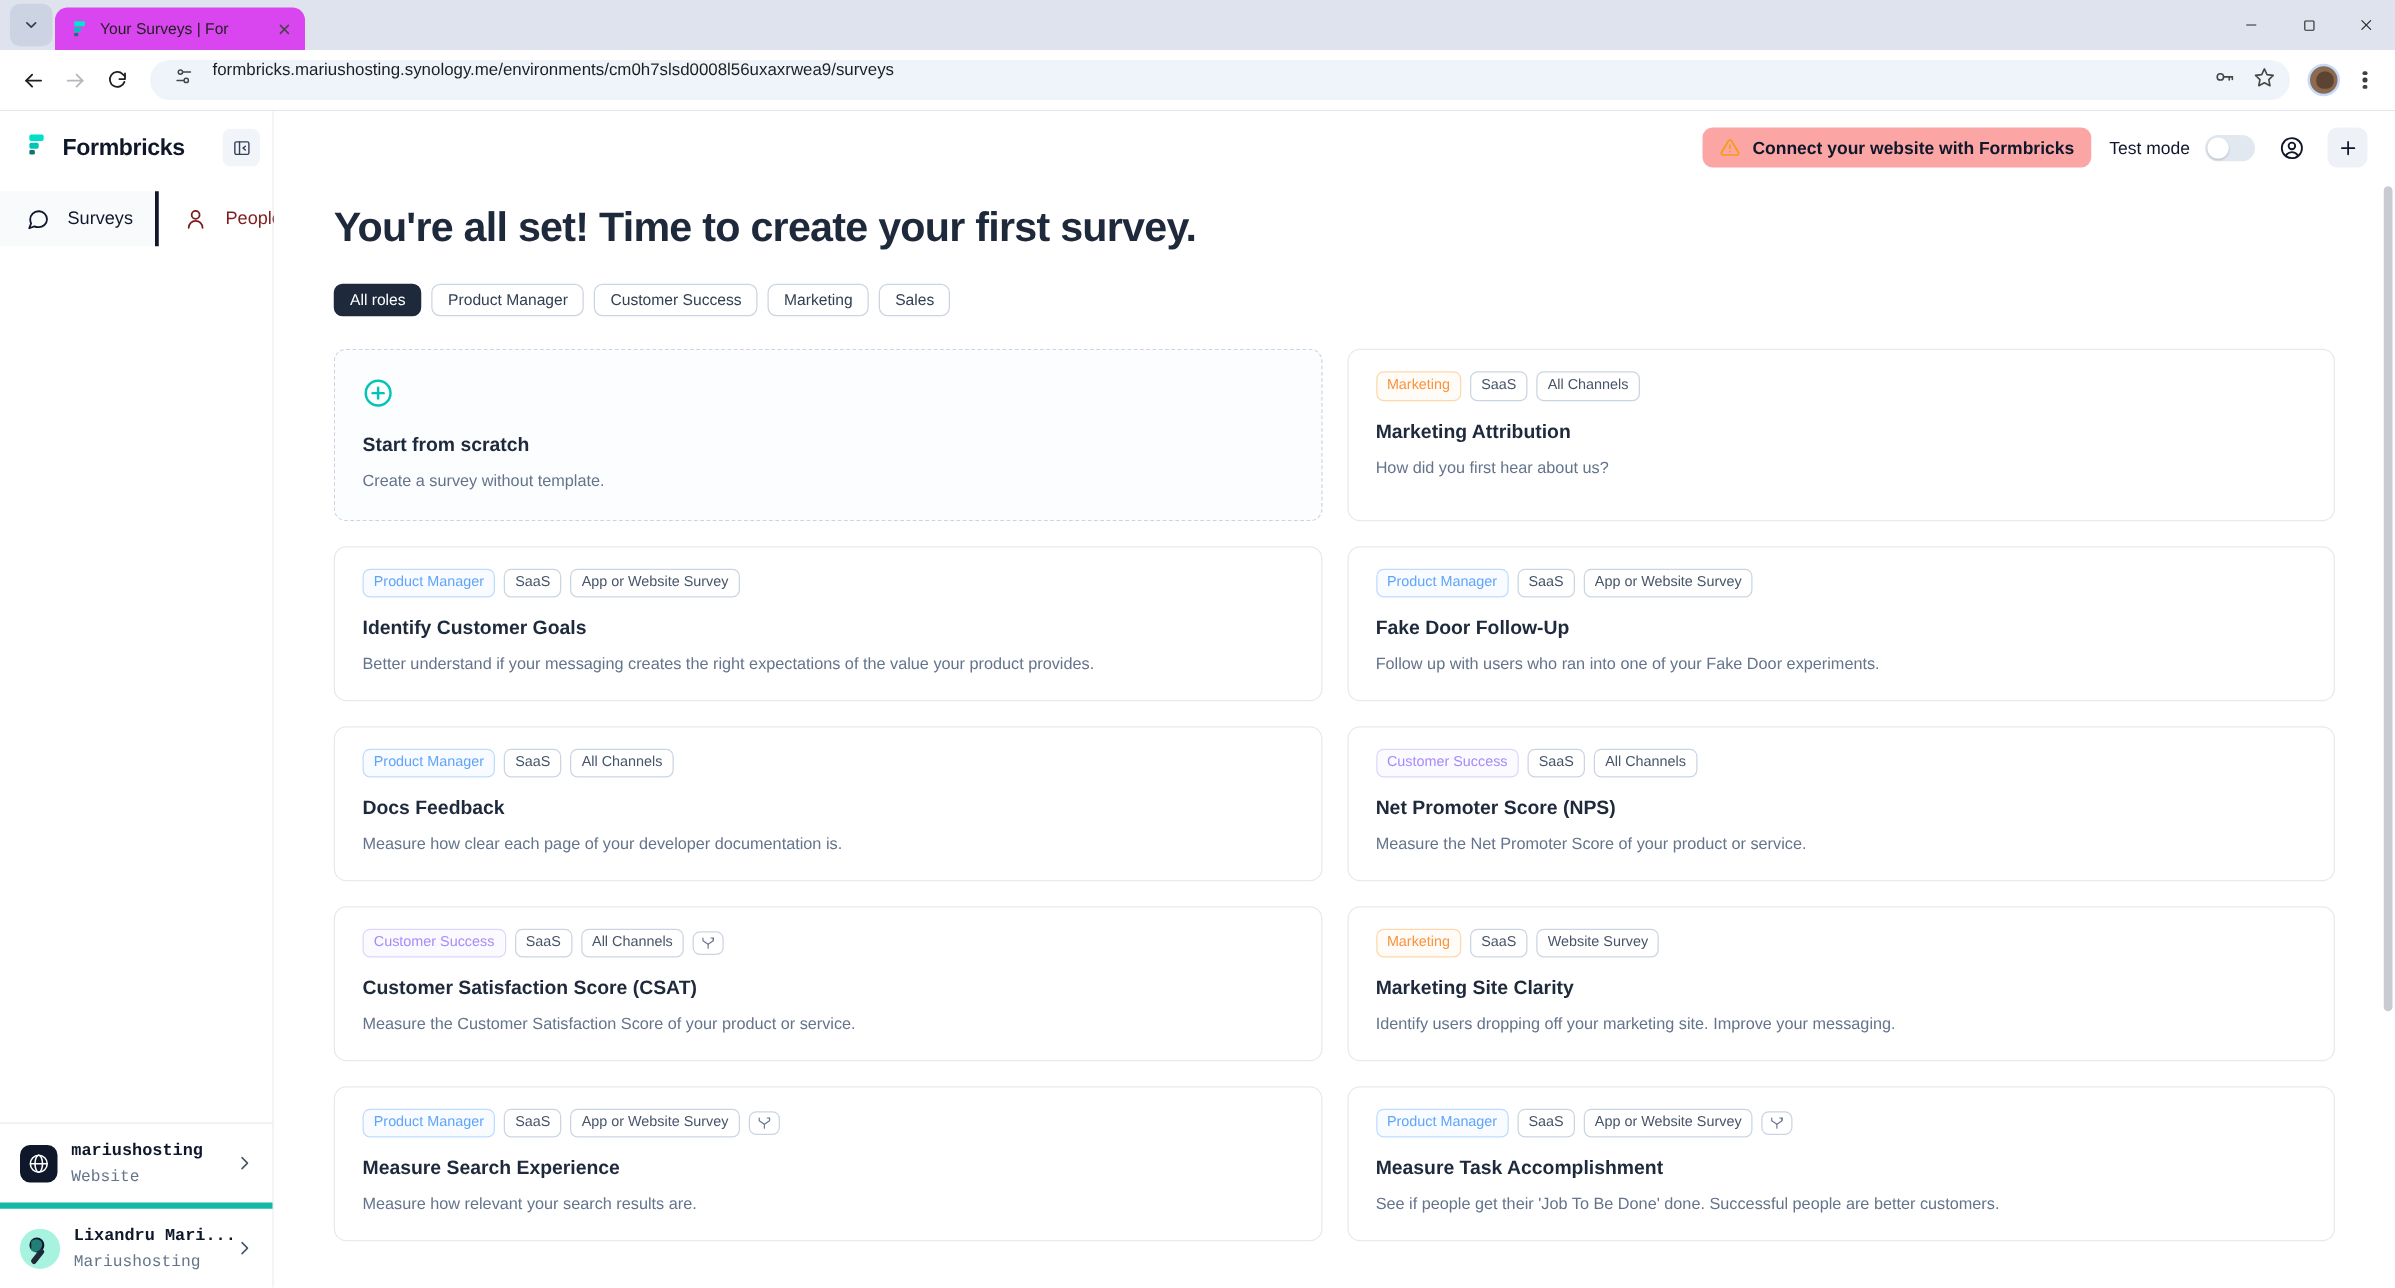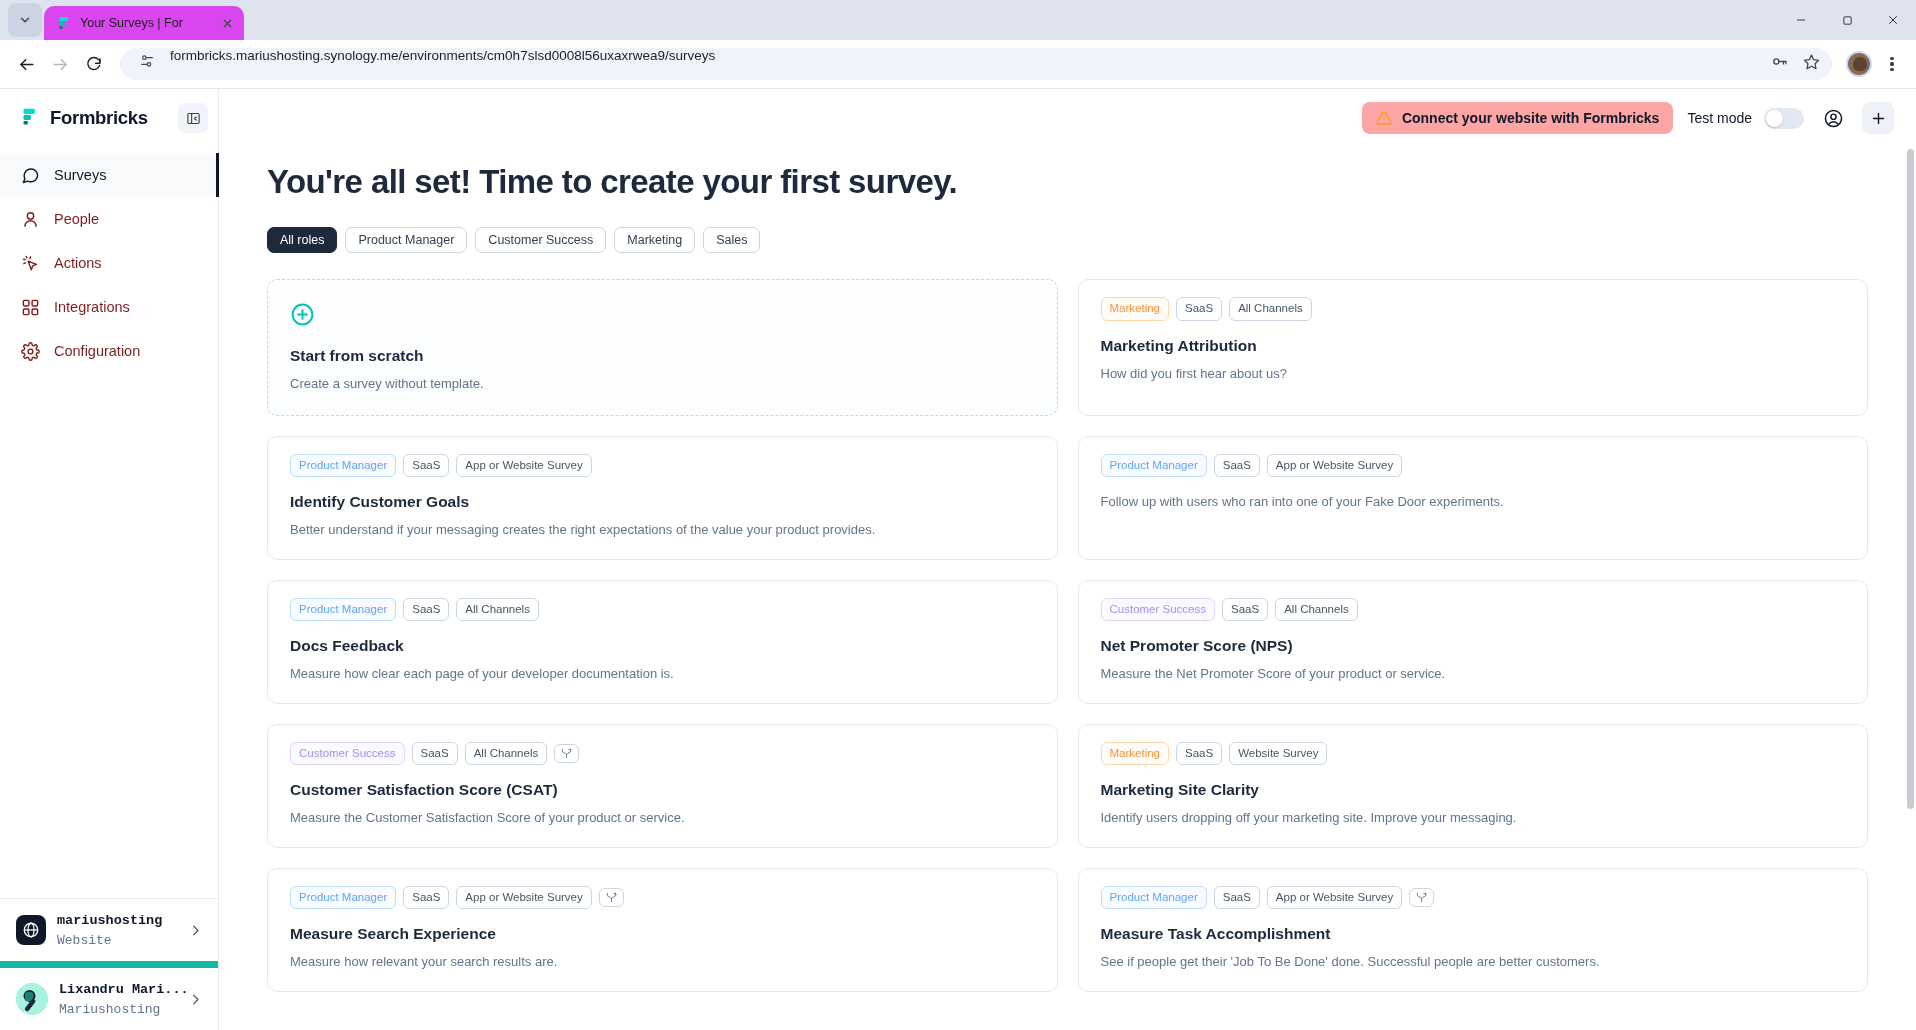--- a/index.html
+++ b/index.html
@@ -161,21 +161,21 @@
     color: #0f172a;
     letter-spacing: -0.3px;
   }
   .collapse-btn {
     width: 30px; height: 30px;
     border-radius: 6px;
     background: #f1f5f9;
     display: flex; align-items: center; justify-content: center;
     color: #334155;
   }
-  .nav { padding-top: 6px; display: flex; flex-direction: column; }
+  .nav { padding-top: 6px; display: flex; flex-direction: row; }
   .nav-item {
     height: 44px;
     display: flex;
     align-items: center;
     gap: 14px;
     padding: 0 20px;
     color: #7f1d1d;
     font-size: 14.5px;
     position: relative;
   }
@@ -196,21 +196,21 @@
     margin-top: auto;
     border-top: 1px solid #e8eaee;
   }
   .acct-row {
     display: flex;
     align-items: center;
     gap: 11px;
     padding: 11px 14px 11px 16px;
     font-family: Liberation Mono, monospace;
   }
-  .acct-row + .acct-row { border-top: 7px solid #14b8a6; }
+  .acct-row + .acct-row { border-top: 5px solid #14b8a6; }
   .acct-ico-sq {
     width: 30px; height: 30px;
     border-radius: 8px;
     background: #0f172a;
     color: #ffffff;
     display: flex; align-items: center; justify-content: center;
     flex: 0 0 30px;
   }
   .acct-ico-circle {
     width: 32px; height: 32px;
@@ -674,20 +674,21 @@
           <div class="card-title">Identify Customer Goals</div>
           <div class="card-desc">Better understand if your messaging creates the right expectations of the value your product provides.</div>
         </div>
 
         <div class="card">
           <div class="tags">
             <span class="tag role-pm">Product Manager</span>
             <span class="tag">SaaS</span>
             <span class="tag">App or Website Survey</span>
           </div>
+          <div class="card-title">Fake Door Follow-Up</div>
           <div class="card-desc">Follow up with users who ran into one of your Fake Door experiments.</div>
         </div>
 
         <div class="card">
           <div class="tags">
             <span class="tag role-pm">Product Manager</span>
             <span class="tag">SaaS</span>
             <span class="tag">All Channels</span>
           </div>
           <div class="card-title">Docs Feedback</div>

